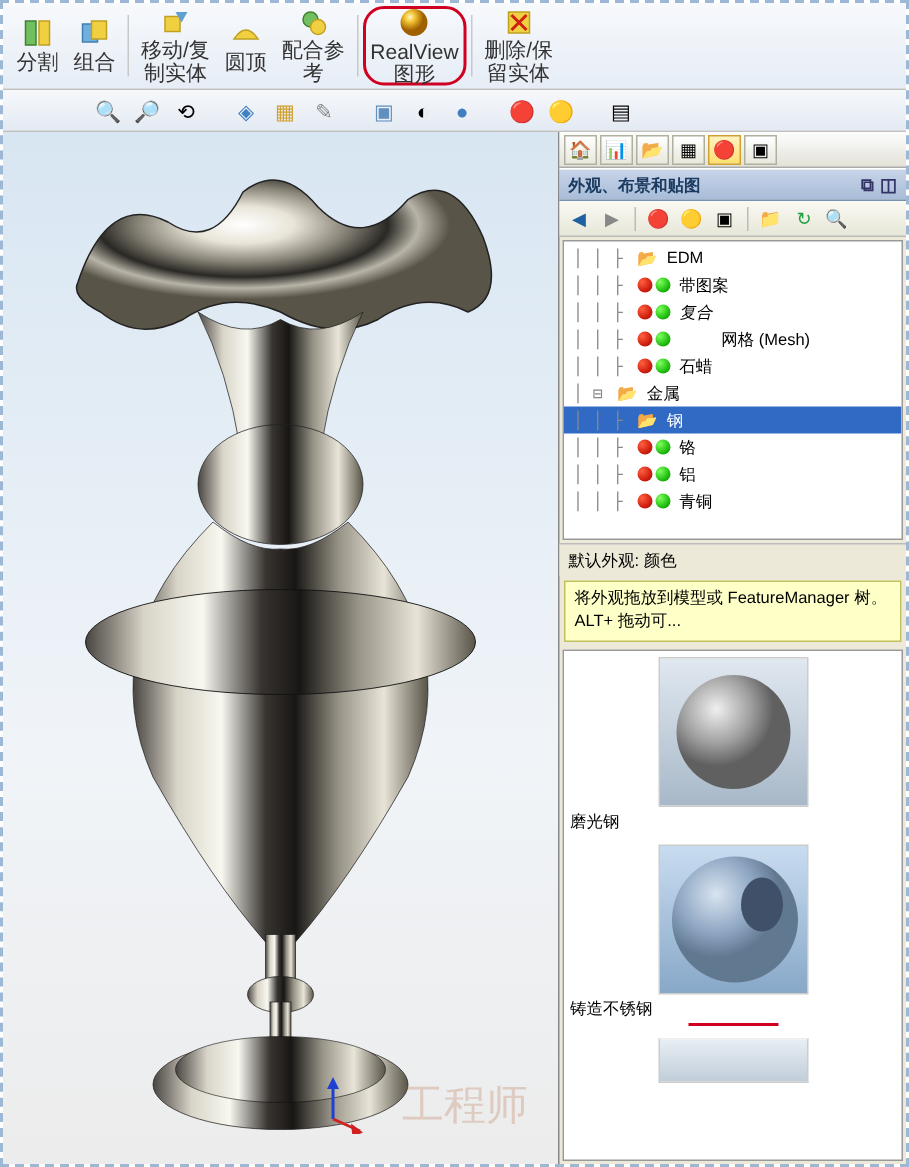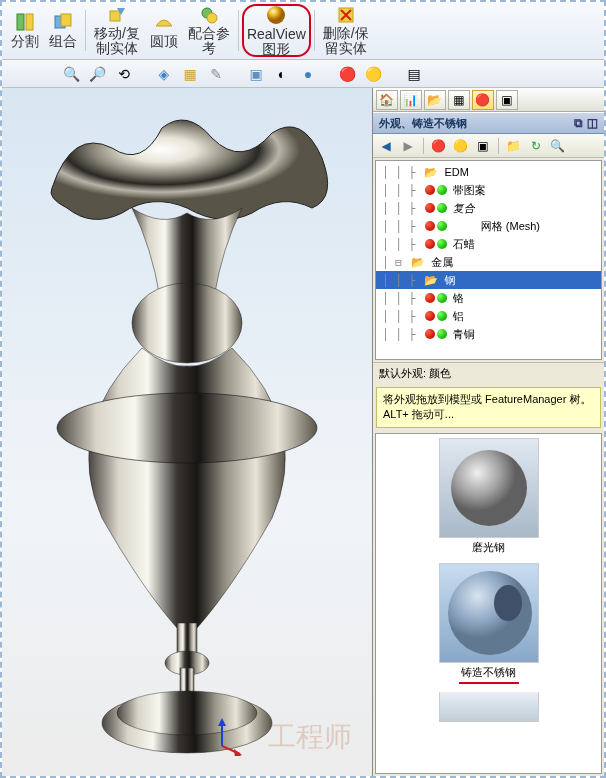--- a/index.html
+++ b/index.html
@@ -170,21 +170,21 @@
   line-height: 1.4;
 }
 .material-list {
   flex: 1;
   background: #fff;
   border: 1px solid #999;
   margin: 2px;
   overflow: auto;
   padding: 4px;
 }
-.mat-item { text-align: center; margin-bottom: 8px; cursor: pointer; }
+.mat-item { text-align: left; margin-bottom: 8px; cursor: pointer; }
 .mat-preview {
   width: 100px; height: 100px;
   margin: 0 auto 2px;
   border: 1px solid #ccc;
   display: flex; align-items: center; justify-content: center;
   background: linear-gradient(#e0e8f0,#a8b8c8);
 }
 .mat-preview svg { display: block; }
 .mat-label { font-size: 11px; }
 .mat-underline { height: 2px; background: #d00020; width: 60px; margin: 2px auto 0; }
@@ -358,21 +358,21 @@
   <div class="side-panel">
     <div class="tabs-row">
       <div class="tabicon">🏠</div>
       <div class="tabicon">📊</div>
       <div class="tabicon">📂</div>
       <div class="tabicon">▦</div>
       <div class="tabicon active">🔴</div>
       <div class="tabicon">▣</div>
     </div>
     <div class="panel-header">
-      <span>外观、铸造不锈钢</span>
+      <span>外观、布景和贴图</span>
       <span class="sp"></span>
       <span class="hic">⧉</span>
       <span class="hic">◫</span>
     </div>
     <div class="panel-toolbar">
       <span class="pt-ic" style="color:#2060a0">◀</span>
       <span class="pt-ic" style="color:#888">▶</span>
       <span class="pt-sep"></span>
       <span class="pt-ic">🔴</span>
       <span class="pt-ic">🟡</span>

